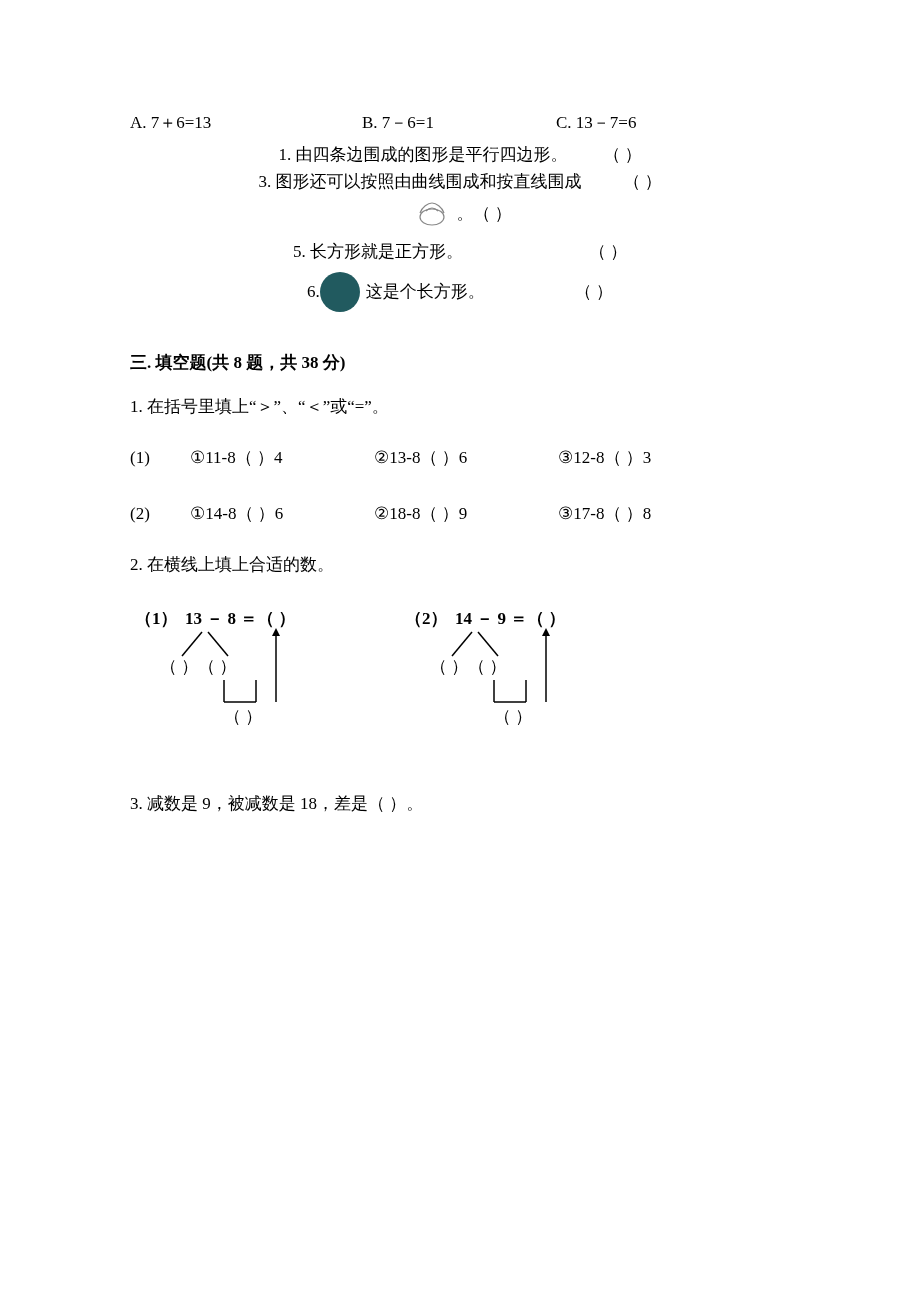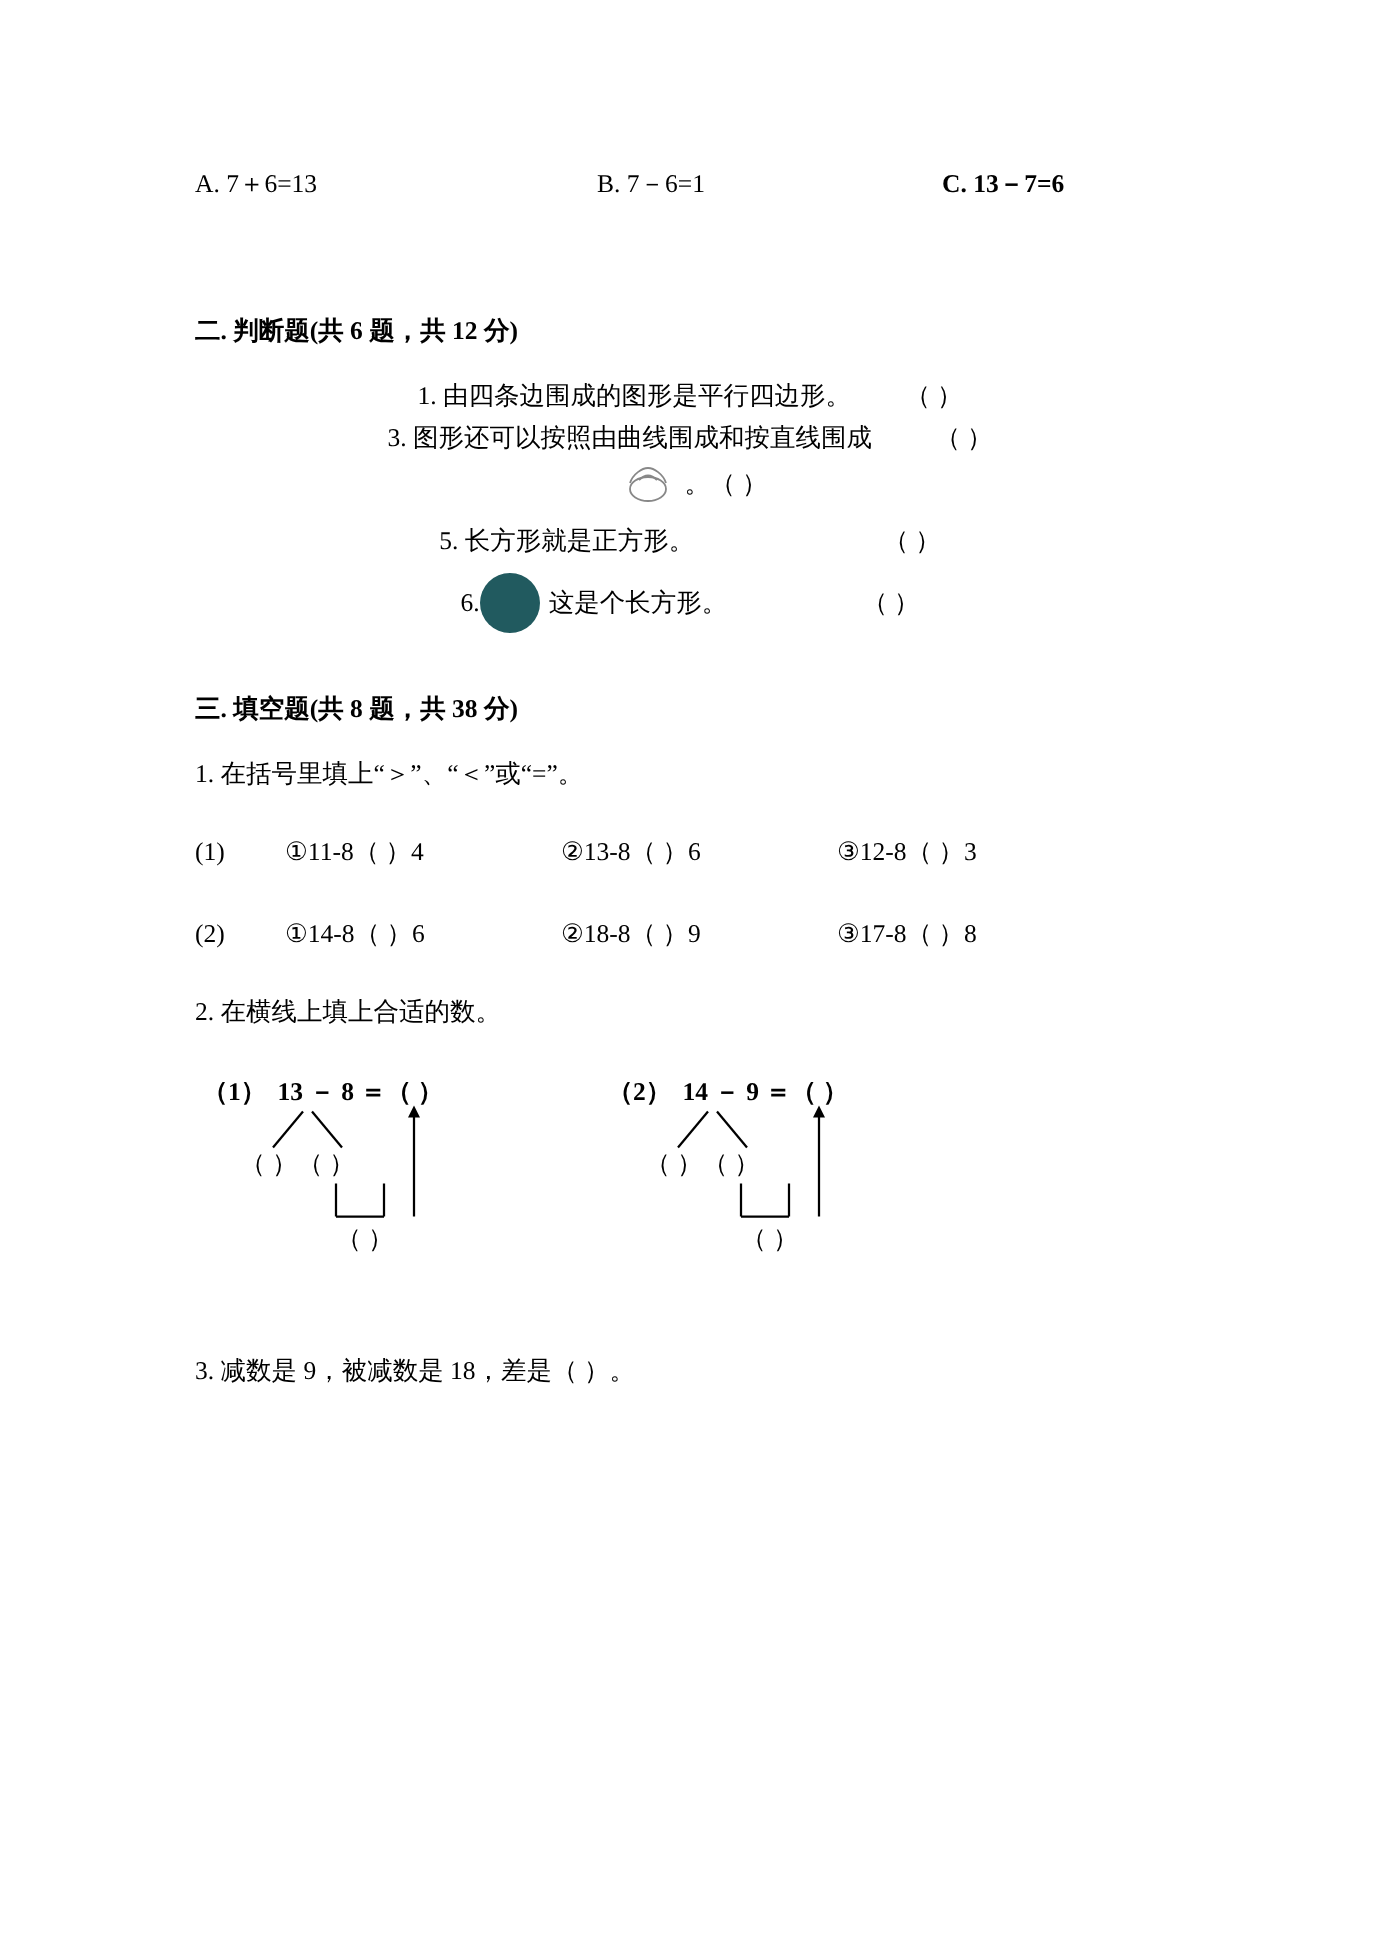--- a/index.html
+++ b/index.html
@@ -8,25 +8,25 @@
     color: #000;
     background: #fff;
     margin: 0;
     padding: 0;
     width: 920px;
     line-height: 1.5;
   }
   .page {
     padding: 110px 130px 40px 130px;
   }
-  .choice-row { display: flex; margin-bottom: 6px; gap: 36px; }
+  .choice-row { display: flex; margin-bottom: 6px; }
   .choice-row > div { flex: 0 0 auto; }
   .choice-a { width: 232px; }
   .choice-b { width: 194px; }
-  .choice-c { width: auto; font-weight: bold; }
+  .choice-c { width: auto; }
   .sec-head { font-weight: bold; margin-top: 72px; margin-bottom: 18px; }
   .sec-head.sec3 { margin-top: 38px; }
   .q { margin: 2px 0; justify-content: center; }
   .flex-line { display: flex; align-items: center; flex-wrap: wrap; gap: 4px 0; }
   .flex-line > * { flex-shrink: 0; }
   .flower {
     display:inline-block; width:48px; height:30px; vertical-align:middle;
   }
   .circle-icon {
     display:inline-block; width:40px; height:40px; border-radius:50%;
@@ -42,21 +42,20 @@
 <body>
 
 <div class="page">
 
   <div class="choice-row">
     <div class="choice-a">A. 7＋6=13</div>
     <div class="choice-b">B. 7－6=1</div>
     <div class="choice-c">C. 13－7=6</div>
   </div>
 
-  <div class="sec-head">二. 判断题(共 6 题，共 12 分)</div>
 
   <div class="q flex-line">
     <span>1. 由四条边围成的图形是平行四边形。</span>
     <span style="width:36px"></span>
     <span>（    ）</span>
   </div>
 
 
   <div class="q flex-line">
     <span>3. 图形还可以按照由曲线围成和按直线围成</span>

